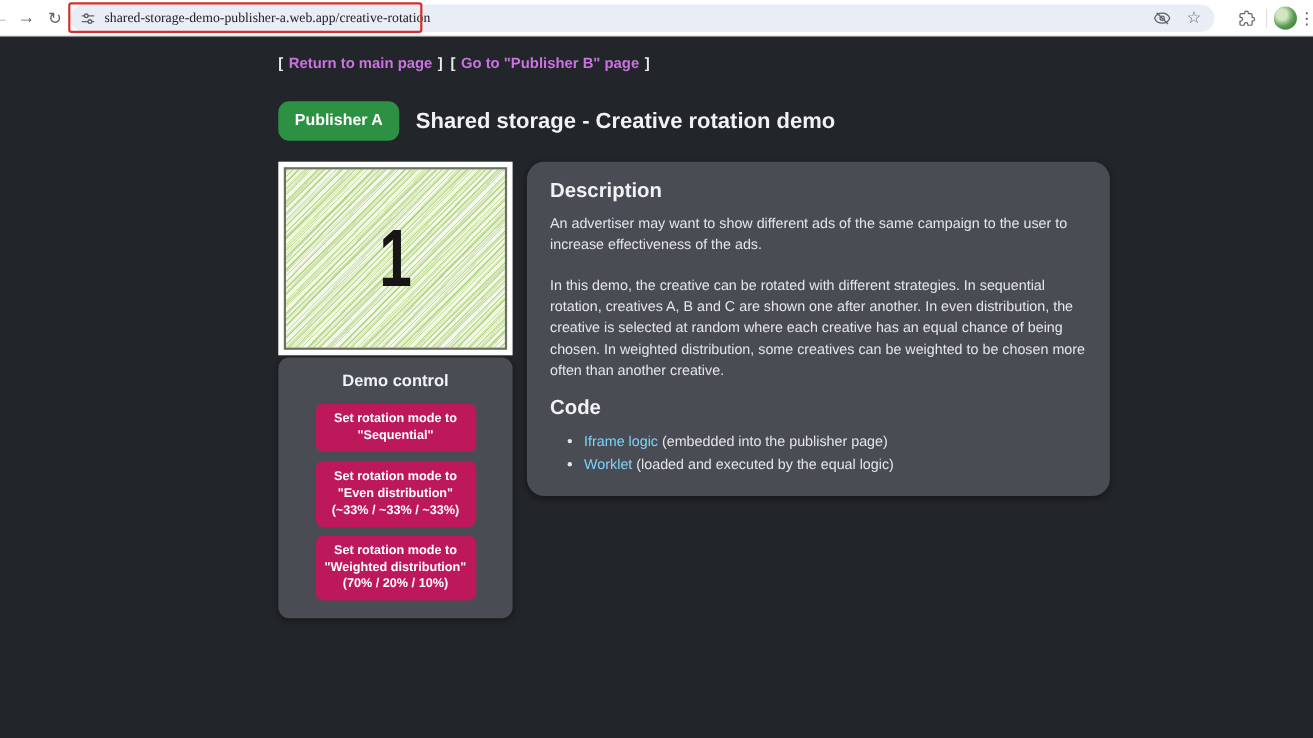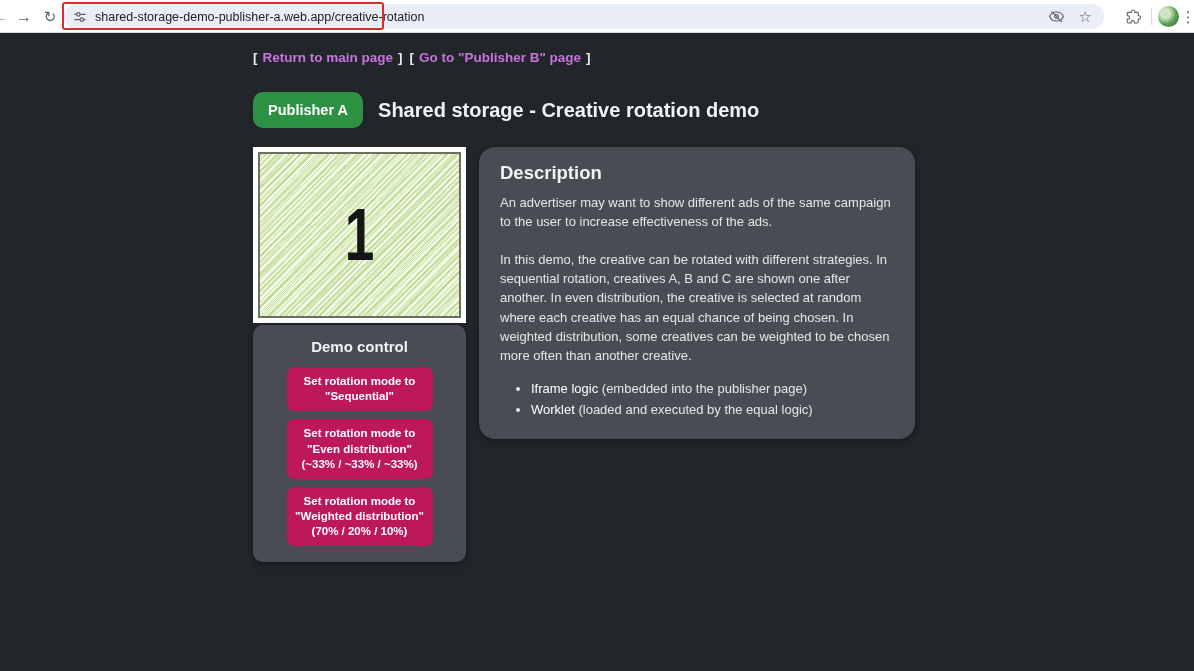--- a/index.html
+++ b/index.html
@@ -22,21 +22,21 @@
     cursor: pointer;
   }
   .navbtn.back { left: -12px; color: #9aa0a6; }
   .navbtn.fwd { left: 12px; }
   .navbtn.reload { left: 38px; font-size: 15px; }
   .omnibox {
     position: absolute; left: 64px; top: 4px; height: 25px; right: 90px;
     background: #e9eef6; border-radius: 13px;
     display: flex; align-items: center; padding: 0 12px 0 9px; cursor: text;
   }
-  .url-text { font-size: 12.5px; color: #202124; margin-left: 8px; margin-right: auto; white-space: nowrap; }
+  .url-text { font-size: 12.5px; color: #202124; margin-left: 8px; margin-right: auto; white-space: nowrap; font-family: Liberation Serif, serif; }
   .omni-ic { display: flex; align-items: center; justify-content: center; background: none; border: none; padding: 0; cursor: pointer; }
   .omni-ic + .omni-ic { margin-left: 14px; }
   .star-glyph { font-size: 15px; color: #5f6368; line-height: 1; }
   .red-box {
     position: absolute; left: 62px; top: 2px; width: 322px; height: 28px;
     border: 2.5px solid #d3302a; border-radius: 3px; pointer-events: none;
   }
   .ext-btn { position: absolute; left: 1124px; top: 7px; }
   .chrome-divider { position: absolute; left: 1151px; top: 8px; width: 1px; height: 17px; background: #dadce0; }
   .avatar {
@@ -90,30 +90,30 @@
   .demo-btn {
     display: block; width: 146px; margin: 8px auto 0;
     background: #be185d; color: #ffffff; border: none; border-radius: 7px;
     padding: 7px 6px; font-size: 11.5px; font-weight: 700; line-height: 1.32;
     font-family: inherit; cursor: pointer;
   }
   .demo-btn:first-of-type { margin-top: 12px; }
   .demo-btn span { display: block; }
 
   .desc-card {
-    background: #494d53; border-radius: 16px; width: 436px;
+    background: #494d53; border-radius: 16px; width: 530px;
     padding: 15px 21px 19px;
     box-shadow: 0 2px 6px rgba(0,0,0,0.35);
   }
   .desc-card h2 { font-size: 18.5px; font-weight: 700; margin: 0 0 9px; color: #f0f2f4; }
   .desc-card p { font-size: 13px; line-height: 1.47; margin: 0 0 19px; color: #e4e6e9; }
   .desc-card p.last { margin-bottom: 13px; }
   .code-list { margin: 0; padding-left: 31px; list-style: disc; }
   .code-list li { font-size: 13px; line-height: 1.63; color: #e4e6e9; }
-  .code-link { color: #ffffff; text-decoration: none; cursor: pointer; }
+  .code-link { color: #7dd3fc; text-decoration: none; cursor: pointer; }
 </style>
 </head>
 <body>
 
 <div class="chrome">
   <button class="navbtn back">←</button>
   <button class="navbtn fwd">→</button>
   <button class="navbtn reload">↻</button>
 
   <div class="omnibox">
@@ -201,20 +201,21 @@
           <span>(70% / 20% / 10%)</span>
         </button>
       </div>
     </div>
 
     <div class="desc-card">
       <h2>Description</h2>
       <p>An advertiser may want to show different ads of the same campaign to the user to increase effectiveness of the ads.</p>
       <p class="last">In this demo, the creative can be rotated with different strategies. In sequential rotation, creatives A, B and C are shown one after another. In even distribution, the creative is selected at random where each creative has an equal chance of being chosen. In weighted distribution, some creatives can be weighted to be chosen more often than another creative.</p>
 
+      <h2>Code</h2>
       <ul class="code-list">
         <li>
           <a class="code-link">Iframe logic</a><span> (embedded into the publisher page)</span>
         </li>
         <li>
           <a class="code-link">Worklet</a><span> (loaded and executed by the equal logic)</span>
         </li>
       </ul>
     </div>
 

